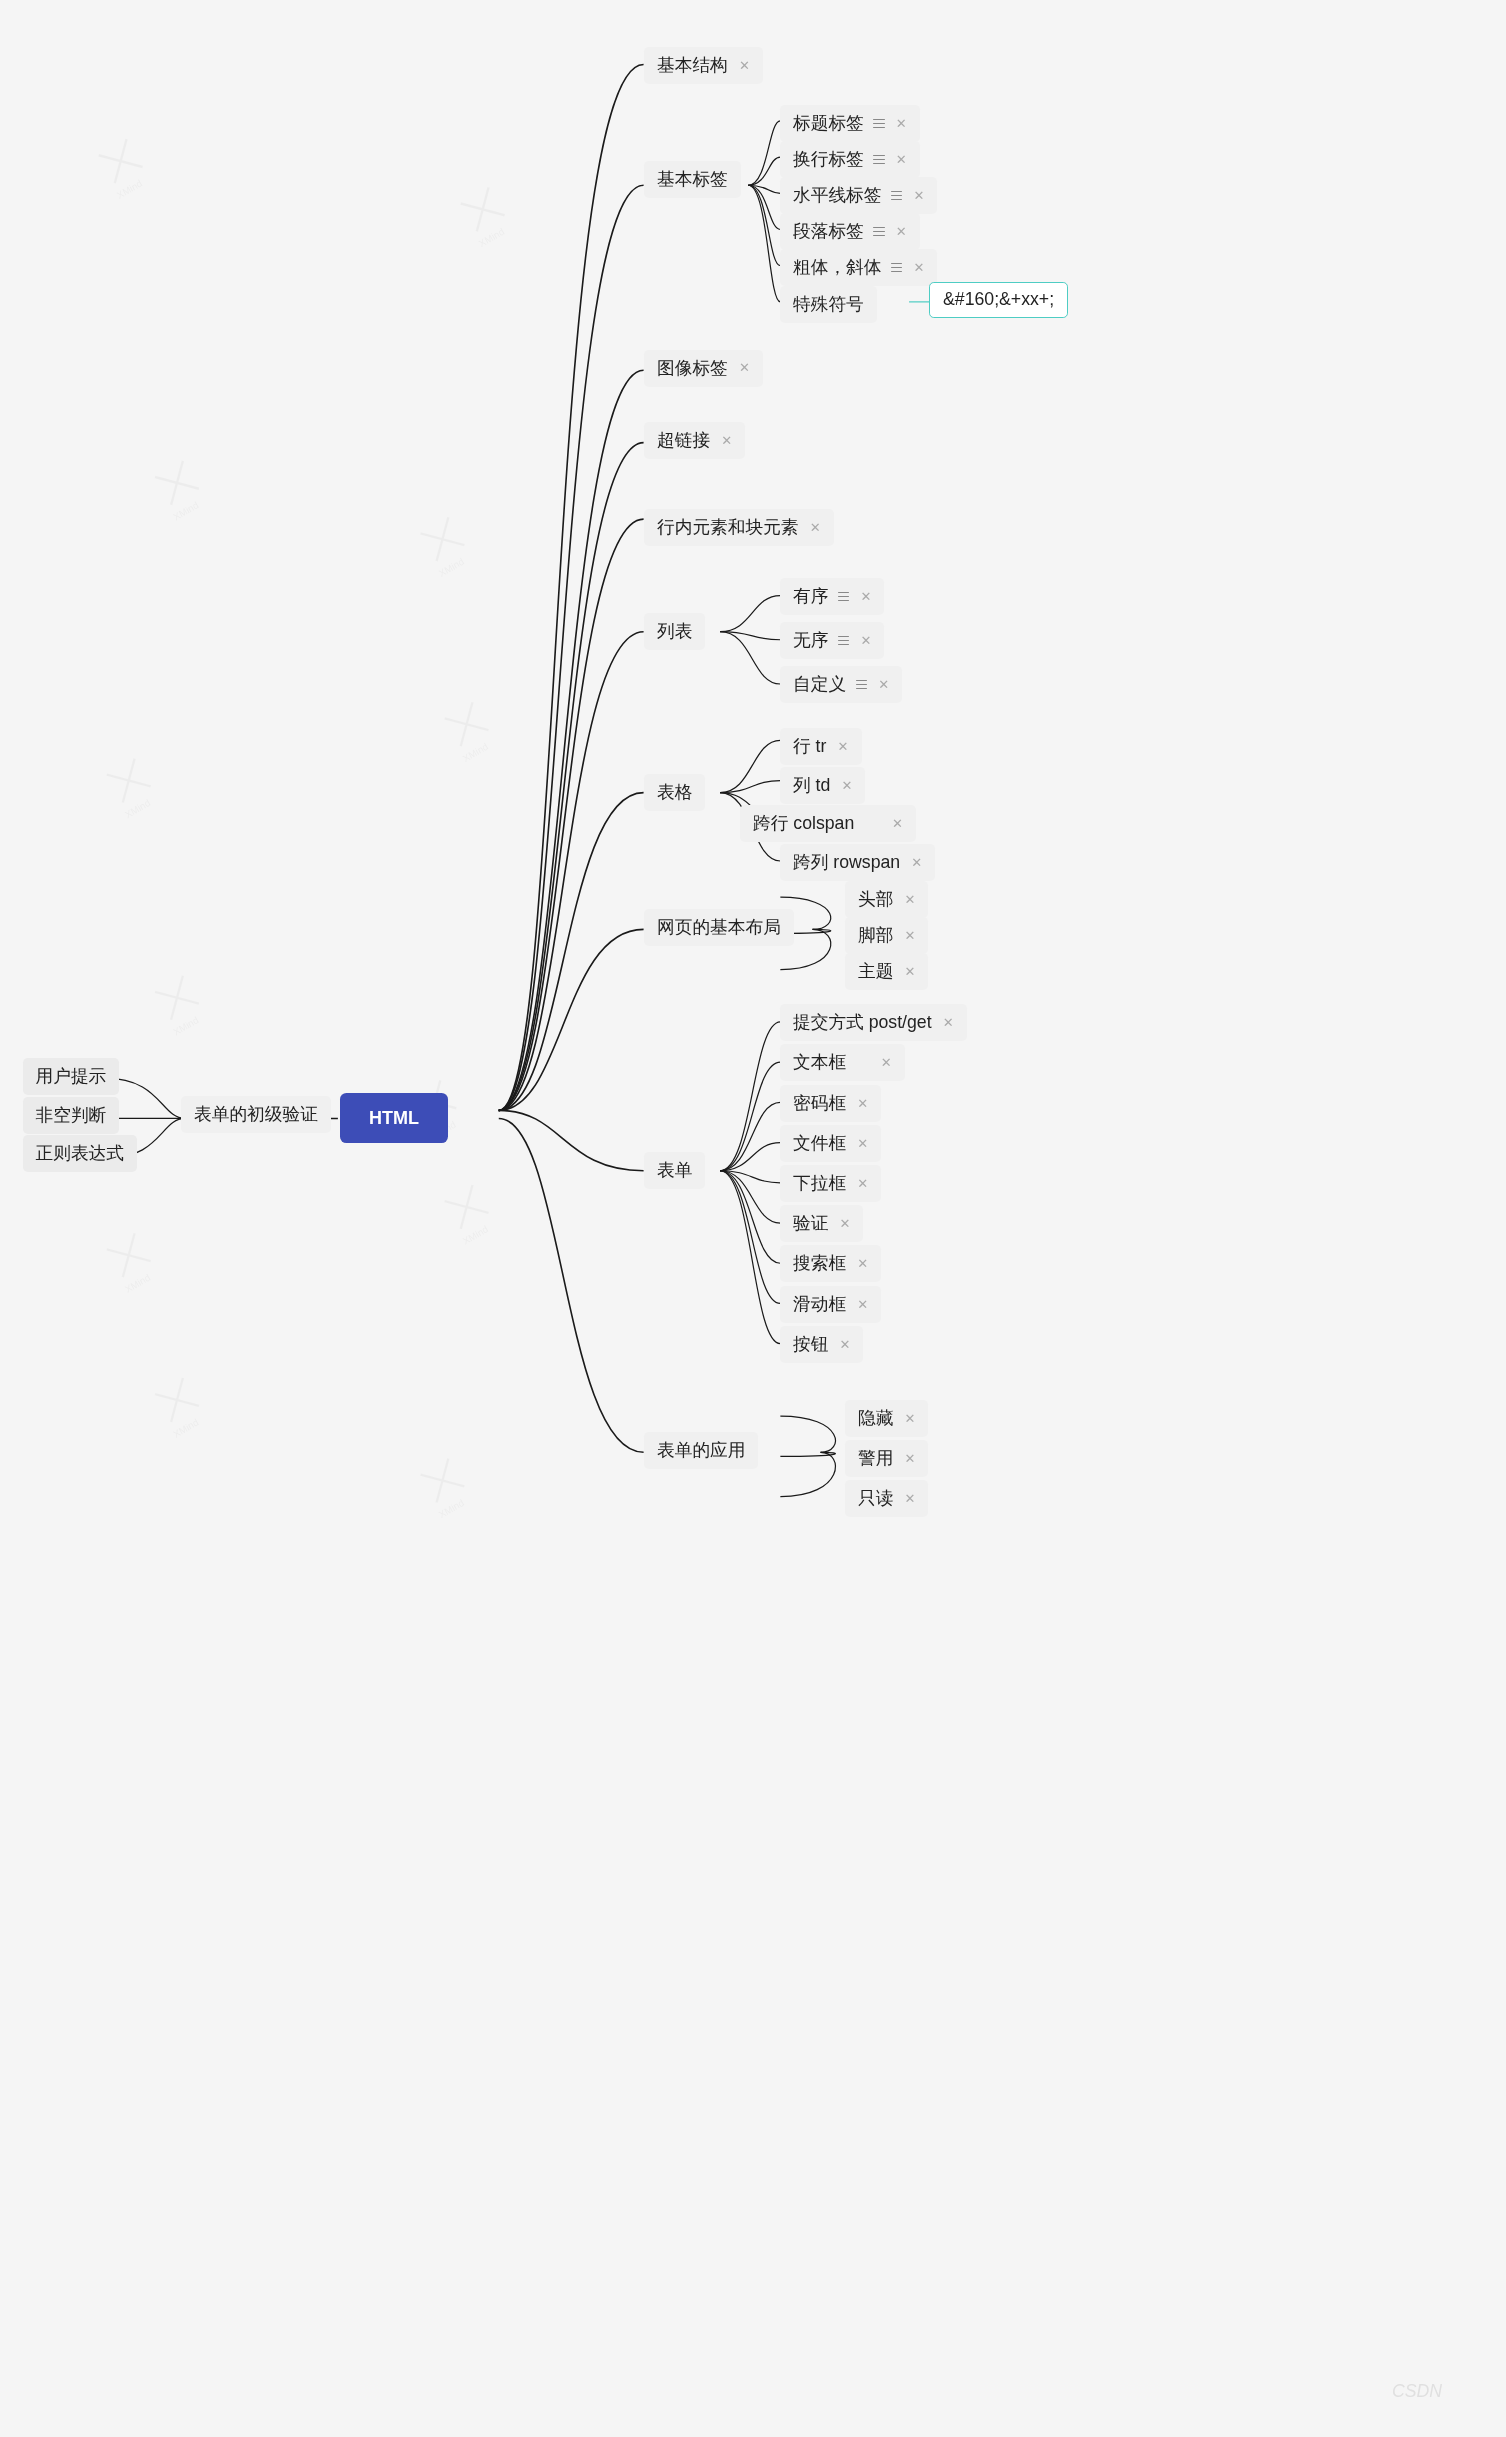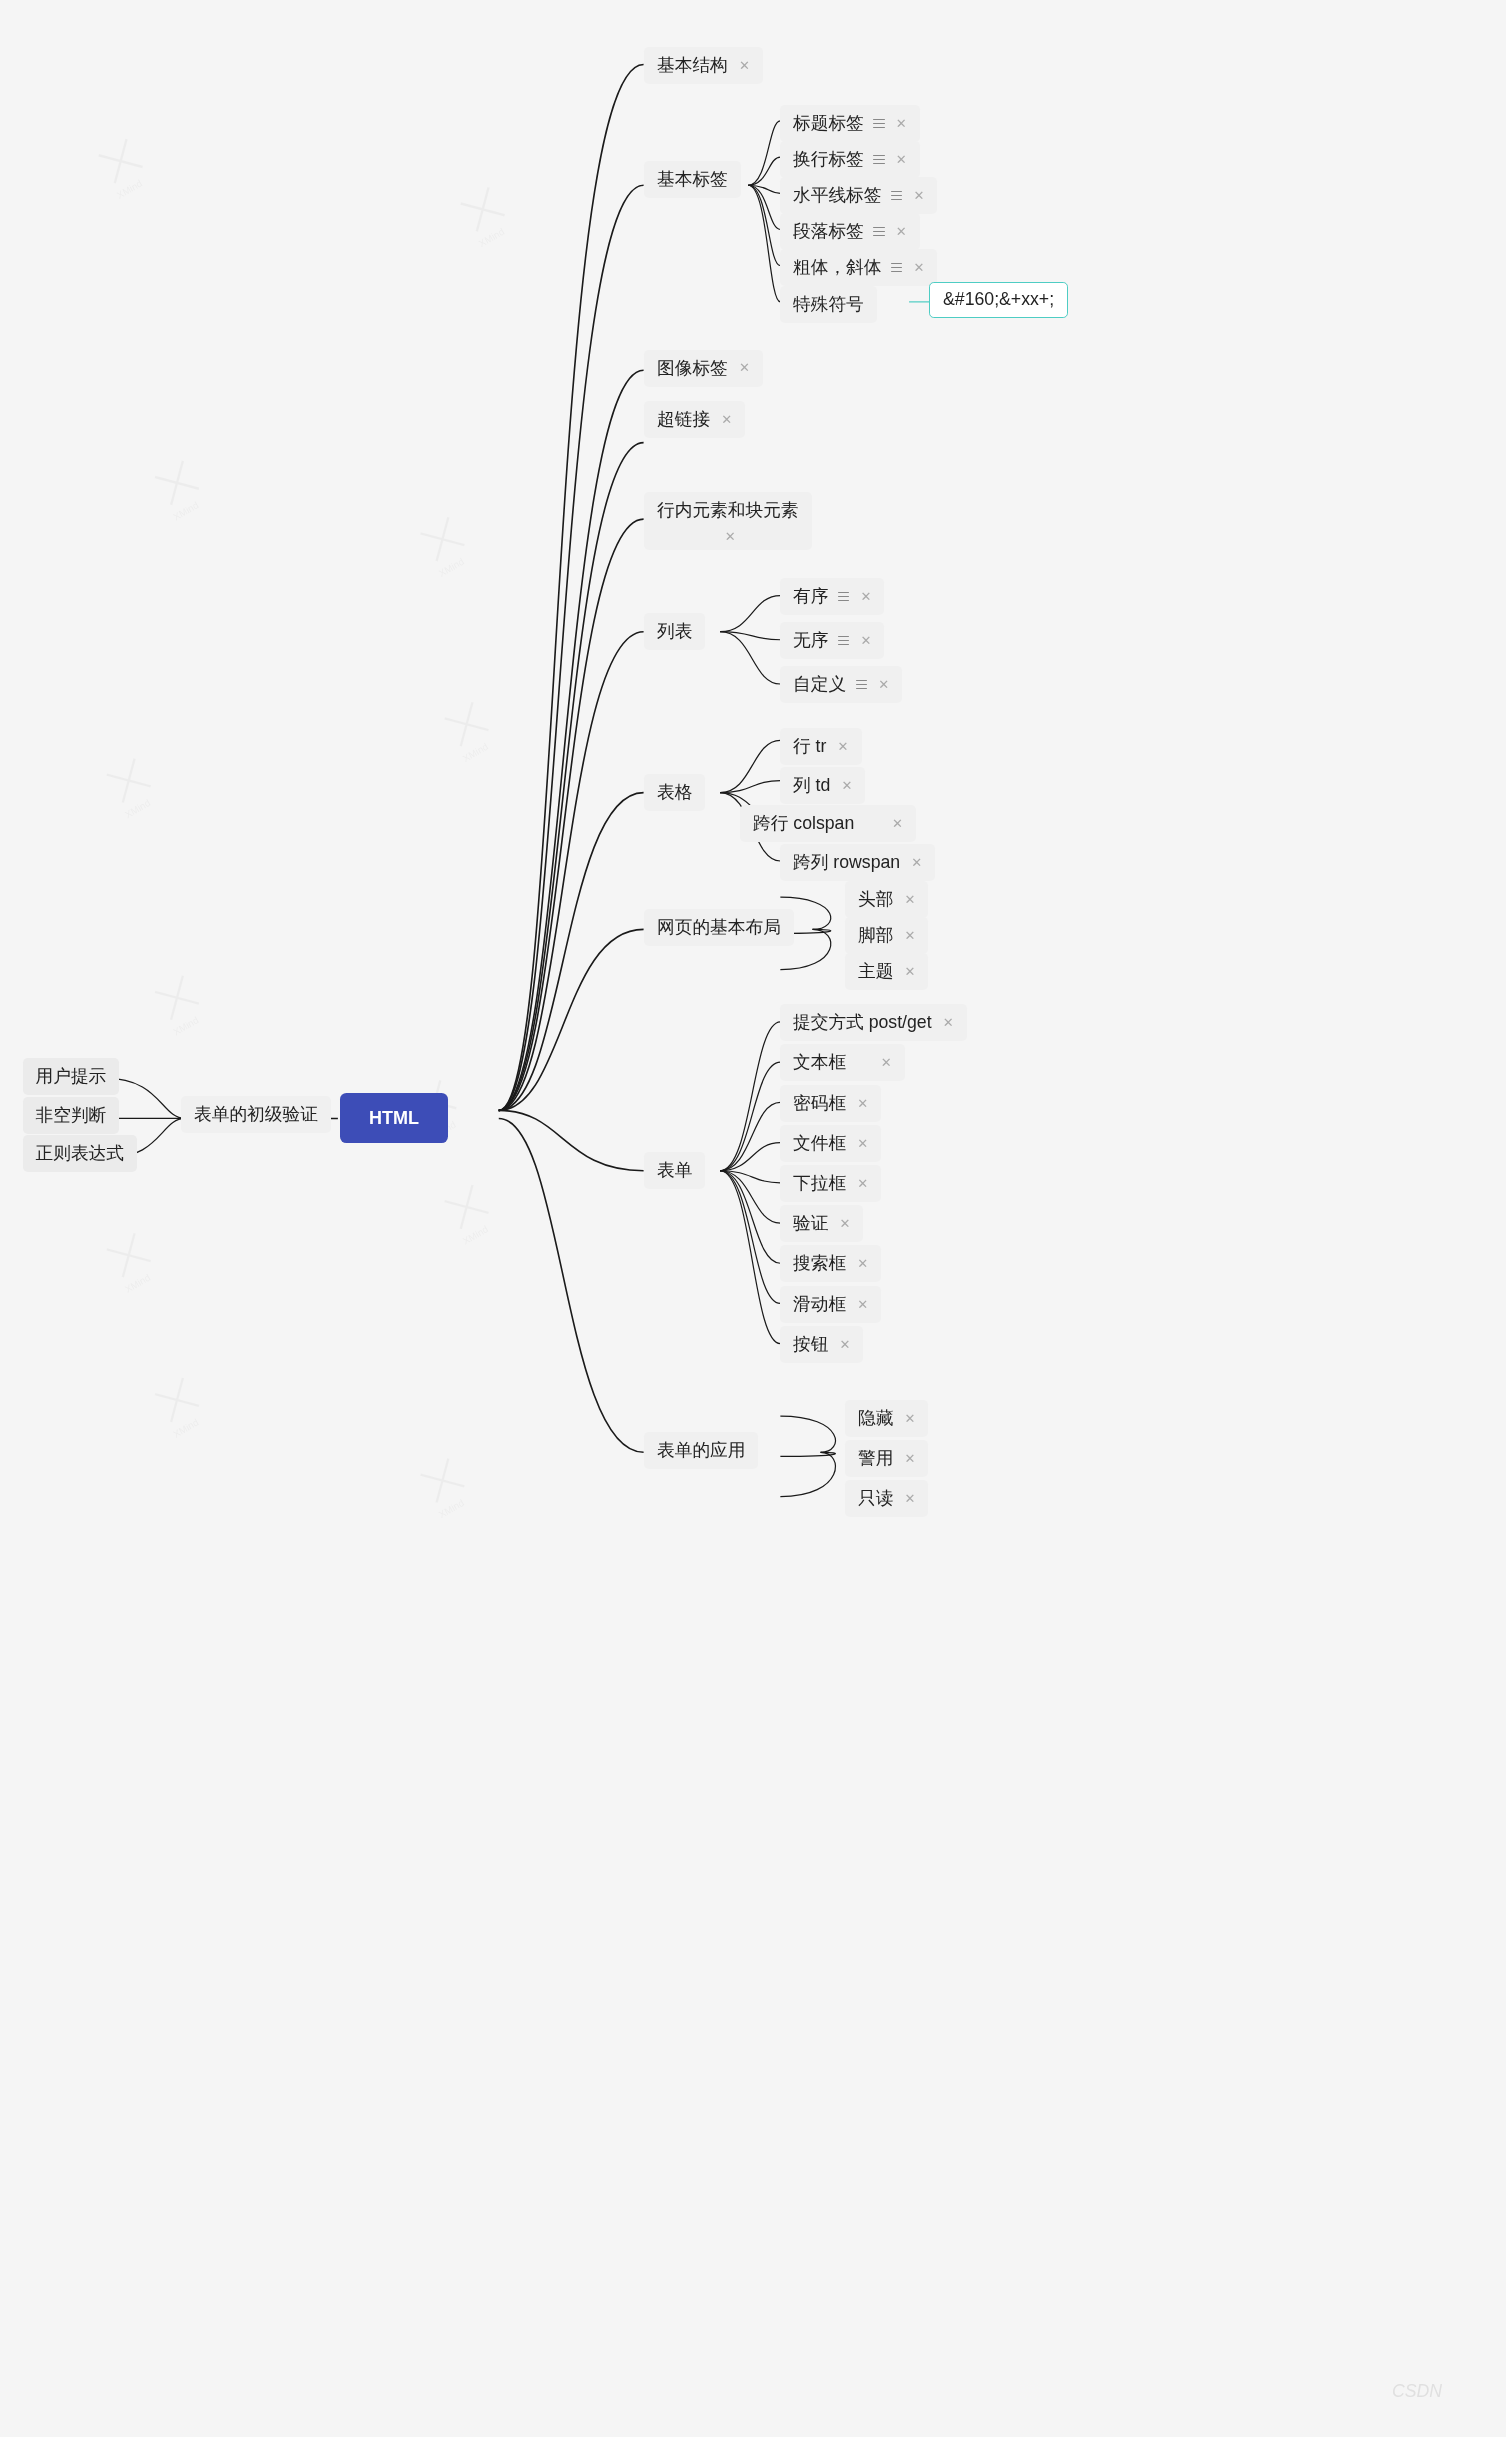--- a/index.html
+++ b/index.html
@@ -274,26 +274,26 @@
 
   <div class="node-box teal-outline" style="left: 929px; top: 282px;">
     <span>&amp;#160;&amp;+xx+;</span>
   </div>
 
   <div class="node-box" style="left: 644px; top: 350px; font-family: Liberation Serif, serif;">
     <span>图像标签</span>
     <span class="close-icon">✕</span>
   </div>
 
-  <div class="node-box" style="left: 644px; top: 401px;">
+  <div class="node-box" style="left: 644px; top: 422px;">
     <span>超链接</span>
     <span class="close-icon">✕</span>
   </div>
 
-  <div class="node-box" style="left: 644px; top: 492px; flex-direction: column;">
+  <div class="node-box" style="left: 644px; top: 509px;">
     <span>行内元素和块元素</span>
     <span class="close-icon">✕</span>
   </div>
 
   <div class="node-box" style="left: 644px; top: 613px;">
     <span>列表</span>
   </div>
   <div class="node-box" style="left: 780px; top: 578px;">
     <span>有序</span>
     <span class="menu-icon">

